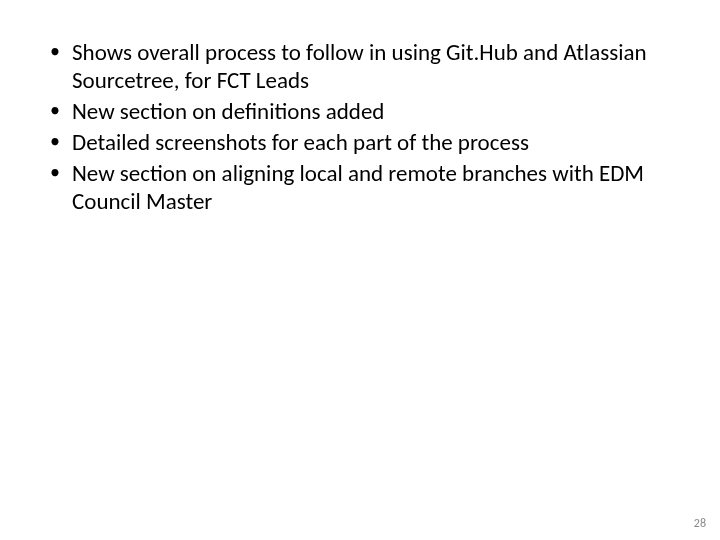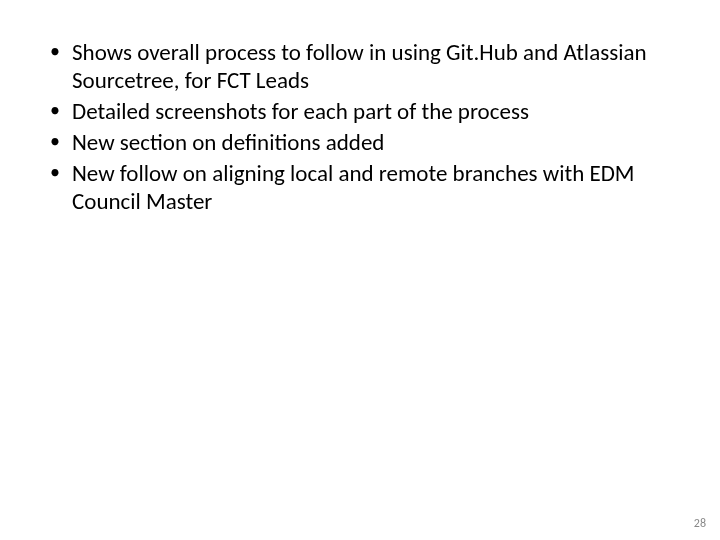--- a/index.html
+++ b/index.html
@@ -76,25 +76,25 @@
 
 <div class="slide">
 
 
   <div class="content">
     <ul class="level1">
       <li>
         <span>Shows overall process to follow in using Git.Hub and Atlassian Sourcetree, for FCT Leads</span>
       </li>
       <li>
+        <span>New section on definitions added</span>
+      </li>
+      <li>
         <span>Detailed screenshots for each part of the process</span>
       </li>
       <li>
-        <span>New section on definitions added</span>
-      </li>
-      <li>
-        <span>New follow on aligning local and remote branches with EDM Council Master</span>
+        <span>New section on aligning local and remote branches with EDM Council Master</span>
       </li>
     </ul>
   </div>
 
   <div class="page-num">28</div>
 </div>
 
 </body></html>

